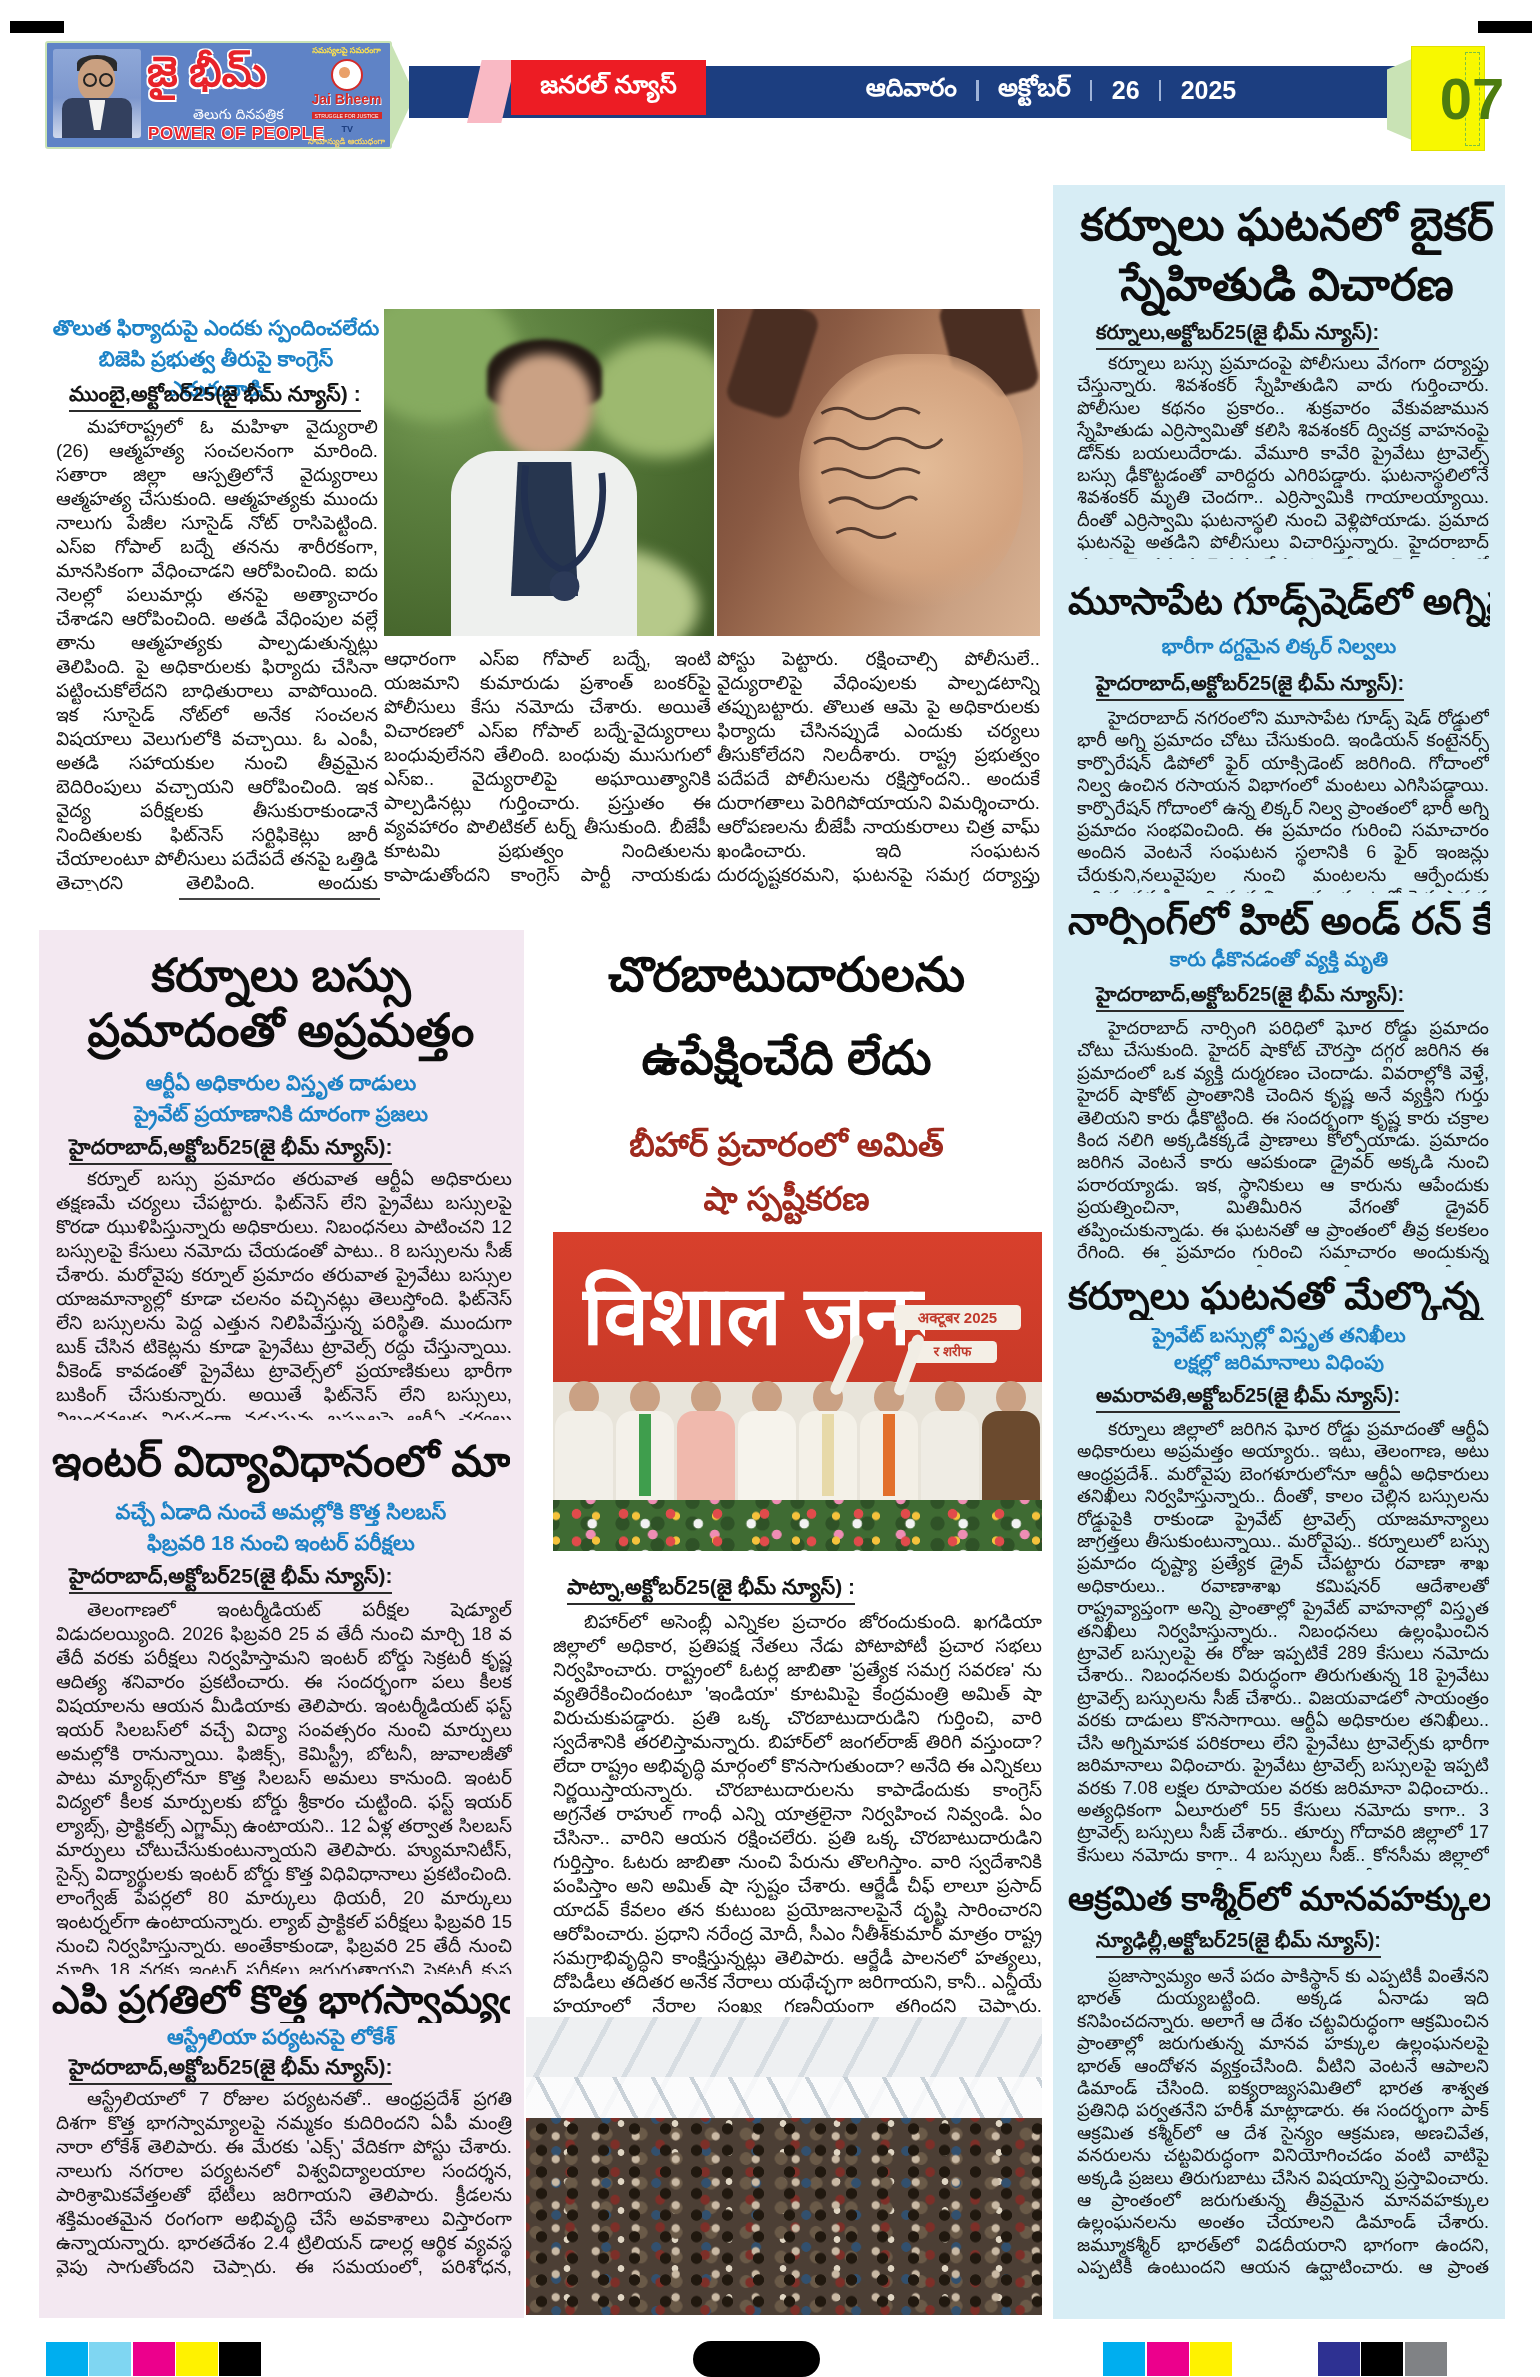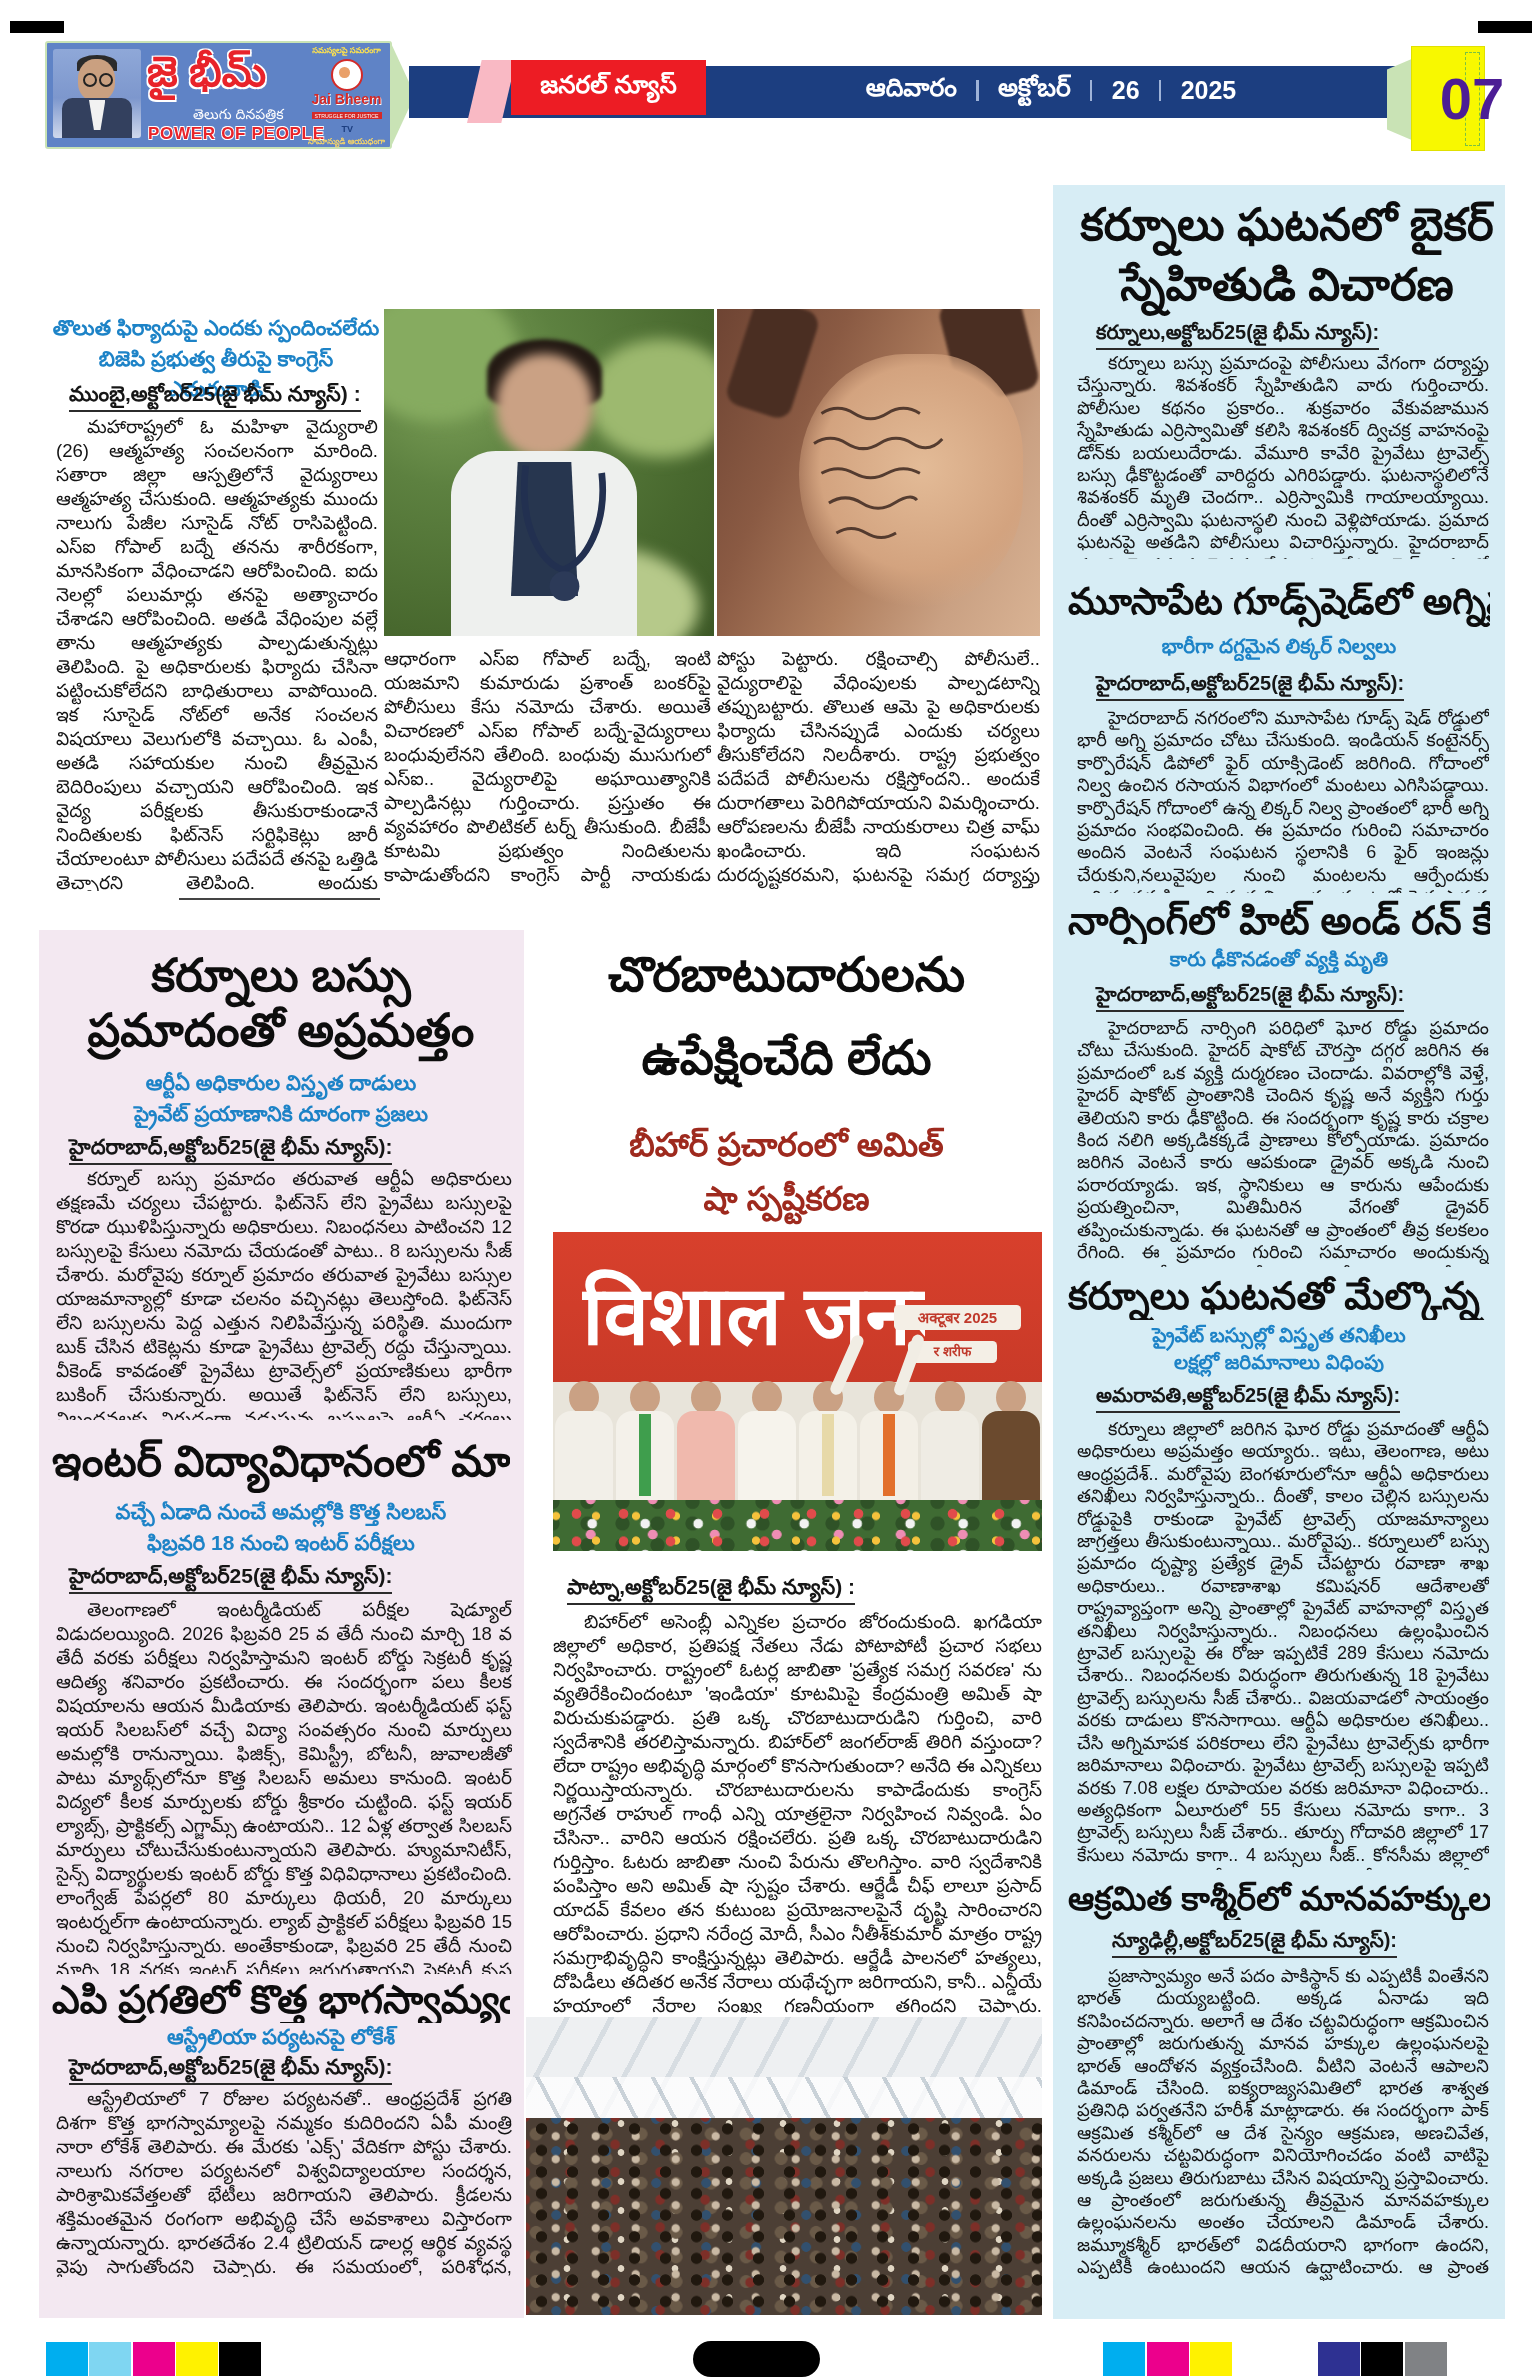--- a/index.html
+++ b/index.html
@@ -39,21 +39,21 @@
               color:#fff;font-size:25px;font-weight:700;}
   .date-sep{width:2.2px;height:21px;background:#9fb3d8;}
   .badge-wedge{position:absolute;left:467px;top:60px;width:49px;height:63px;background:#f9b9c4;
                clip-path:polygon(30% 0,100% 0,70% 100%,0 100%);}
   .section-badge{position:absolute;left:511px;top:60px;width:195px;height:55px;background:#ed1c24;color:#fff;
                  display:flex;align-items:center;justify-content:center;font-size:24.6px;font-weight:800;}
   .pagebox-trap{position:absolute;left:1387px;top:58px;width:27px;height:83px;background:#c9e3b5;
                 clip-path:polygon(100% 0,100% 100%,0 86%,0 14%);}
   .pagebox{position:absolute;left:1411px;top:46px;width:72px;height:103px;background:#f8f800;border:1.5px solid #e0e000;}
   .pagebox-inner{position:absolute;inset:4.5px;border:1.5px dashed #7ac143;display:flex;align-items:center;justify-content:center;
-                 font-size:58px;font-weight:800;color:#4c1d95;margin-left:48px;}
+                 font-size:58px;font-weight:800;color:#4d7c0f;margin-left:48px;}
   
   .head-red{color:#f13228;font-weight:800;text-align:center;}
   .head-black{color:#0d0d0d;font-weight:800;text-align:center;}
   .subhead-blue{color:#1d83c7;font-weight:700;text-align:center;}
   .subhead-darkred{color:#9e2a1e;font-weight:700;text-align:center;}
   .dateline{font-weight:800;color:#161616;}
   .dateline span{border-bottom:2.2px solid #2b2b2b;padding-bottom:4.5px;}
   .bodytext{font-size:18.6px;line-height:24px;text-align:justify;color:#141414;overflow:hidden;text-indent:31px;}
   .bodytext.noindent{text-indent:0;}
   
@@ -298,21 +298,21 @@
   <div class="abs dateline" style="left:1096px;top:983px;font-size:20px;"><span>హైదరాబాద్,అక్టోబర్25(జై భీమ్ న్యూస్):</span></div>
   <div class="abs bodytext" style="left:1077px;top:1017px;width:412px;height:250px;font-size:18px;line-height:22.4px;">హైదరాబాద్ నార్సింగి పరిధిలో ఘోర రోడ్డు ప్రమాదం చోటు చేసుకుంది. హైదర్ షాకోట్ చౌరస్తా దగ్గర జరిగిన ఈ ప్రమాదంలో ఒక వ్యక్తి దుర్మరణం చెందాడు. వివరాల్లోకి వెళ్తే, హైదర్ షాకోట్ ప్రాంతానికి చెందిన కృష్ణ అనే వ్యక్తిని గుర్తు తెలియని కారు ఢీకొట్టింది. ఈ సందర్భంగా కృష్ణ కారు చక్రాల కింద నలిగి అక్కడికక్కడే ప్రాణాలు కోల్పోయాడు. ప్రమాదం జరిగిన వెంటనే కారు ఆపకుండా డ్రైవర్ అక్కడి నుంచి పరారయ్యాడు. ఇక, స్థానికులు ఆ కారును ఆపేందుకు ప్రయత్నించినా, మితిమీరిన వేగంతో డ్రైవర్ తప్పించుకున్నాడు. ఈ ఘటనతో ఆ ప్రాంతంలో తీవ్ర కలకలం రేగింది. ఈ ప్రమాదం గురించి సమాచారం అందుకున్న నార్సింగి పోలీసులు వెంటనే అక్కడకు చేరుకొని మృతదేహాన్ని పోస్టుమార్టం కోసం ప్రభుత్వ ఆస్పత్రికి తరలించారు. ఈ ఘటనపై కేసు నమోదు చేశారు. ప్రస్తుతం పోలీసులు సీసీ కెమెరా దృశ్యాలను పరిశీలిస్తూ, పారిపోయిన కారును గుర్తించేందుకు విచారణ కొనసాగిస్తున్నారు.</div>
 
   <div class="abs head-black" style="left:1068px;top:1272px;width:422px;font-size:38px;line-height:48px;white-space:nowrap;overflow:hidden;">కర్నూలు ఘటనతో మేల్కొన్న ఆర్టీఏ</div>
   <div class="abs subhead-blue" style="left:1068px;top:1324px;width:422px;font-size:20px;">ప్రైవేట్ బస్సుల్లో విస్తృత తనిఖీలు</div>
   <div class="abs subhead-blue" style="left:1068px;top:1351px;width:422px;font-size:20px;">లక్షల్లో జరిమానాలు విధింపు</div>
   <div class="abs dateline" style="left:1096px;top:1384px;font-size:20px;"><span>అమరావతి,అక్టోబర్25(జై భీమ్ న్యూస్):</span></div>
   <div class="abs bodytext" style="left:1077px;top:1418px;width:412px;height:452px;font-size:18px;line-height:22.4px;">కర్నూలు జిల్లాలో జరిగిన ఘోర రోడ్డు ప్రమాదంతో ఆర్టీఏ అధికారులు అప్రమత్తం అయ్యారు.. ఇటు, తెలంగాణ, అటు ఆంధ్రప్రదేశ్.. మరోవైపు బెంగళూరులోనూ ఆర్టీఏ అధికారులు తనిఖీలు నిర్వహిస్తున్నారు.. దీంతో, కాలం చెల్లిన బస్సులను రోడ్డుపైకి రాకుండా ప్రైవేట్ ట్రావెల్స్ యాజమాన్యాలు జాగ్రత్తలు తీసుకుంటున్నాయి.. మరోవైపు.. కర్నూలులో బస్సు ప్రమాదం దృష్ట్యా ప్రత్యేక డ్రైవ్ చేపట్టారు రవాణా శాఖ అధికారులు.. రవాణాశాఖ కమిషనర్ ఆదేశాలతో రాష్ట్రవ్యాప్తంగా అన్ని ప్రాంతాల్లో ప్రైవేట్ వాహనాల్లో విస్తృత తనిఖీలు నిర్వహిస్తున్నారు.. నిబంధనలు ఉల్లంఘించిన ట్రావెల్ బస్సులపై ఈ రోజు ఇప్పటికే 289 కేసులు నమోదు చేశారు.. నిబంధనలకు విరుద్ధంగా తిరుగుతున్న 18 ప్రైవేటు ట్రావెల్స్ బస్సులను సీజ్ చేశారు.. విజయవాడలో సాయంత్రం వరకు దాడులు కొనసాగాయి. ఆర్టీఏ అధికారుల తనిఖీలు.. చేసి అగ్నిమాపక పరికరాలు లేని ప్రైవేటు ట్రావెల్స్‌కు భారీగా జరిమానాలు విధించారు. ప్రైవేటు ట్రావెల్స్ బస్సులపై ఇప్పటి వరకు 7.08 లక్షల రూపాయల వరకు జరిమానా విధించారు.. అత్యధికంగా ఏలూరులో 55 కేసులు నమోదు కాగా.. 3 ట్రావెల్స్ బస్సులు సీజ్ చేశారు.. తూర్పు గోదావరి జిల్లాలో 17 కేసులు నమోదు కాగా.. 4 బస్సులు సీజ్.. కోనసీమ జిల్లాలో 27, చిత్తూరు జిల్లాలో 22, కర్నూలు జిల్లాలో 12, విశాఖలో 7, నంద్యాలలో 4 కేసులు నమోదు చేశారు అధికారులు.. సరైన ధ్రువపత్రాలు లేని 8 బస్సులు, అత్యవసర ద్వారం లేని 13 బస్సులు, ఫైర్ పరికరాలు లేని 103 బస్సులు, ప్యాసింజర్ లిస్టు లేని కారణంగా 34 బస్సులు, ఇతర ఉల్లంఘనలపై 127 బస్సులపై కేసులు నమోదయ్యాయి.. ఈ ప్రత్యేక డ్రైవ్ కొనసాగుతుందని రవాణా శాఖ అధికారులు చెబుతున్నారు.. మరోవైపు.. ఇప్పటికే విజయవాడ నుంచి బెంగళూరు, హైదరాబాద్ వైపు వెళ్లే పలు ప్రైవేట్ ట్రావెల్స్ బుకింగ్స్ రద్దు చేస్తున్నాయి పలు ట్రావెల్స్ సంస్థలు..</div>
 
   <div class="abs head-black" style="left:1068px;top:1877px;width:422px;font-size:33px;line-height:43px;white-space:nowrap;overflow:hidden;">ఆక్రమిత కాశ్మీర్‌లో మానవహక్కుల ఉల్లంఘన</div>
-  <div class="abs dateline" style="left:1096px;top:1929px;font-size:20px;margin-left:16px;"><span>న్యూఢిల్లీ,అక్టోబర్25(జై భీమ్ న్యూస్):</span></div>
+  <div class="abs dateline" style="left:1096px;top:1929px;font-size:20px;"><span>న్యూఢిల్లీ,అక్టోబర్25(జై భీమ్ న్యూస్):</span></div>
   <div class="abs bodytext" style="left:1077px;top:1965px;width:412px;height:316px;font-size:18px;line-height:22.4px;">ప్రజాస్వామ్యం అనే పదం పాకిస్థాన్ కు ఎప్పటికీ వింతేనని భారత్ దుయ్యబట్టింది. అక్కడ ఏనాడు ఇది కనిపించదన్నారు. అలాగే ఆ దేశం చట్టవిరుద్ధంగా ఆక్రమించిన ప్రాంతాల్లో జరుగుతున్న మానవ హక్కుల ఉల్లంఘనలపై భారత్ ఆందోళన వ్యక్తంచేసింది. వీటిని వెంటనే ఆపాలని డిమాండ్ చేసింది. ఐక్యరాజ్యసమితిలో భారత శాశ్వత ప్రతినిధి పర్వతనేని హరీశ్ మాట్లాడారు. ఈ సందర్భంగా పాక్ ఆక్రమిత కశ్మీర్‌లో ఆ దేశ సైన్యం ఆక్రమణ, అణచివేత, వనరులను చట్టవిరుద్ధంగా వినియోగించడం వంటి వాటిపై అక్కడి ప్రజలు తిరుగుబాటు చేసిన విషయాన్ని ప్రస్తావించారు. ఆ ప్రాంతంలో జరుగుతున్న తీవ్రమైన మానవహక్కుల ఉల్లంఘనలను అంతం చేయాలని డిమాండ్ చేశారు. జమ్మూకశ్మీర్ భారత్‌లో విడదీయరాని భాగంగా ఉందని, ఎప్పటికీ ఉంటుందని ఆయన ఉద్ఘాటించారు. ఆ ప్రాంత ప్రజలు భారత ప్రజాస్వామ్యానికి అనుగుణంగా వారి ప్రాథమిక హక్కులను వినియోగించు కుంటున్నారని తెలిపారు. ఇది పాక్‌కు ఎప్పటికీ మింగుడుపడని విషయమని ఎద్దేవా చేశారు. ఇక, భారత్ వసుదైవ కుటుంబకం అని అన్నారు.</div>
 
   <div class="reg" style="left:46px;top:2342px;background:#00aeef;"></div>
   <div class="reg" style="left:89px;top:2342px;background:#7fd6f2;"></div>
   <div class="reg" style="left:133px;top:2342px;background:#ec008c;"></div>
   <div class="reg" style="left:176px;top:2342px;background:#fff200;"></div>
   <div class="reg" style="left:219px;top:2342px;background:#000000;"></div>
   <div class="pill" style="left:693px;top:2341px;width:127px;height:36px;"></div>
   <div class="reg" style="left:1103px;top:2342px;background:#00aeef;"></div>
   <div class="reg" style="left:1147px;top:2342px;background:#ec008c;"></div>

